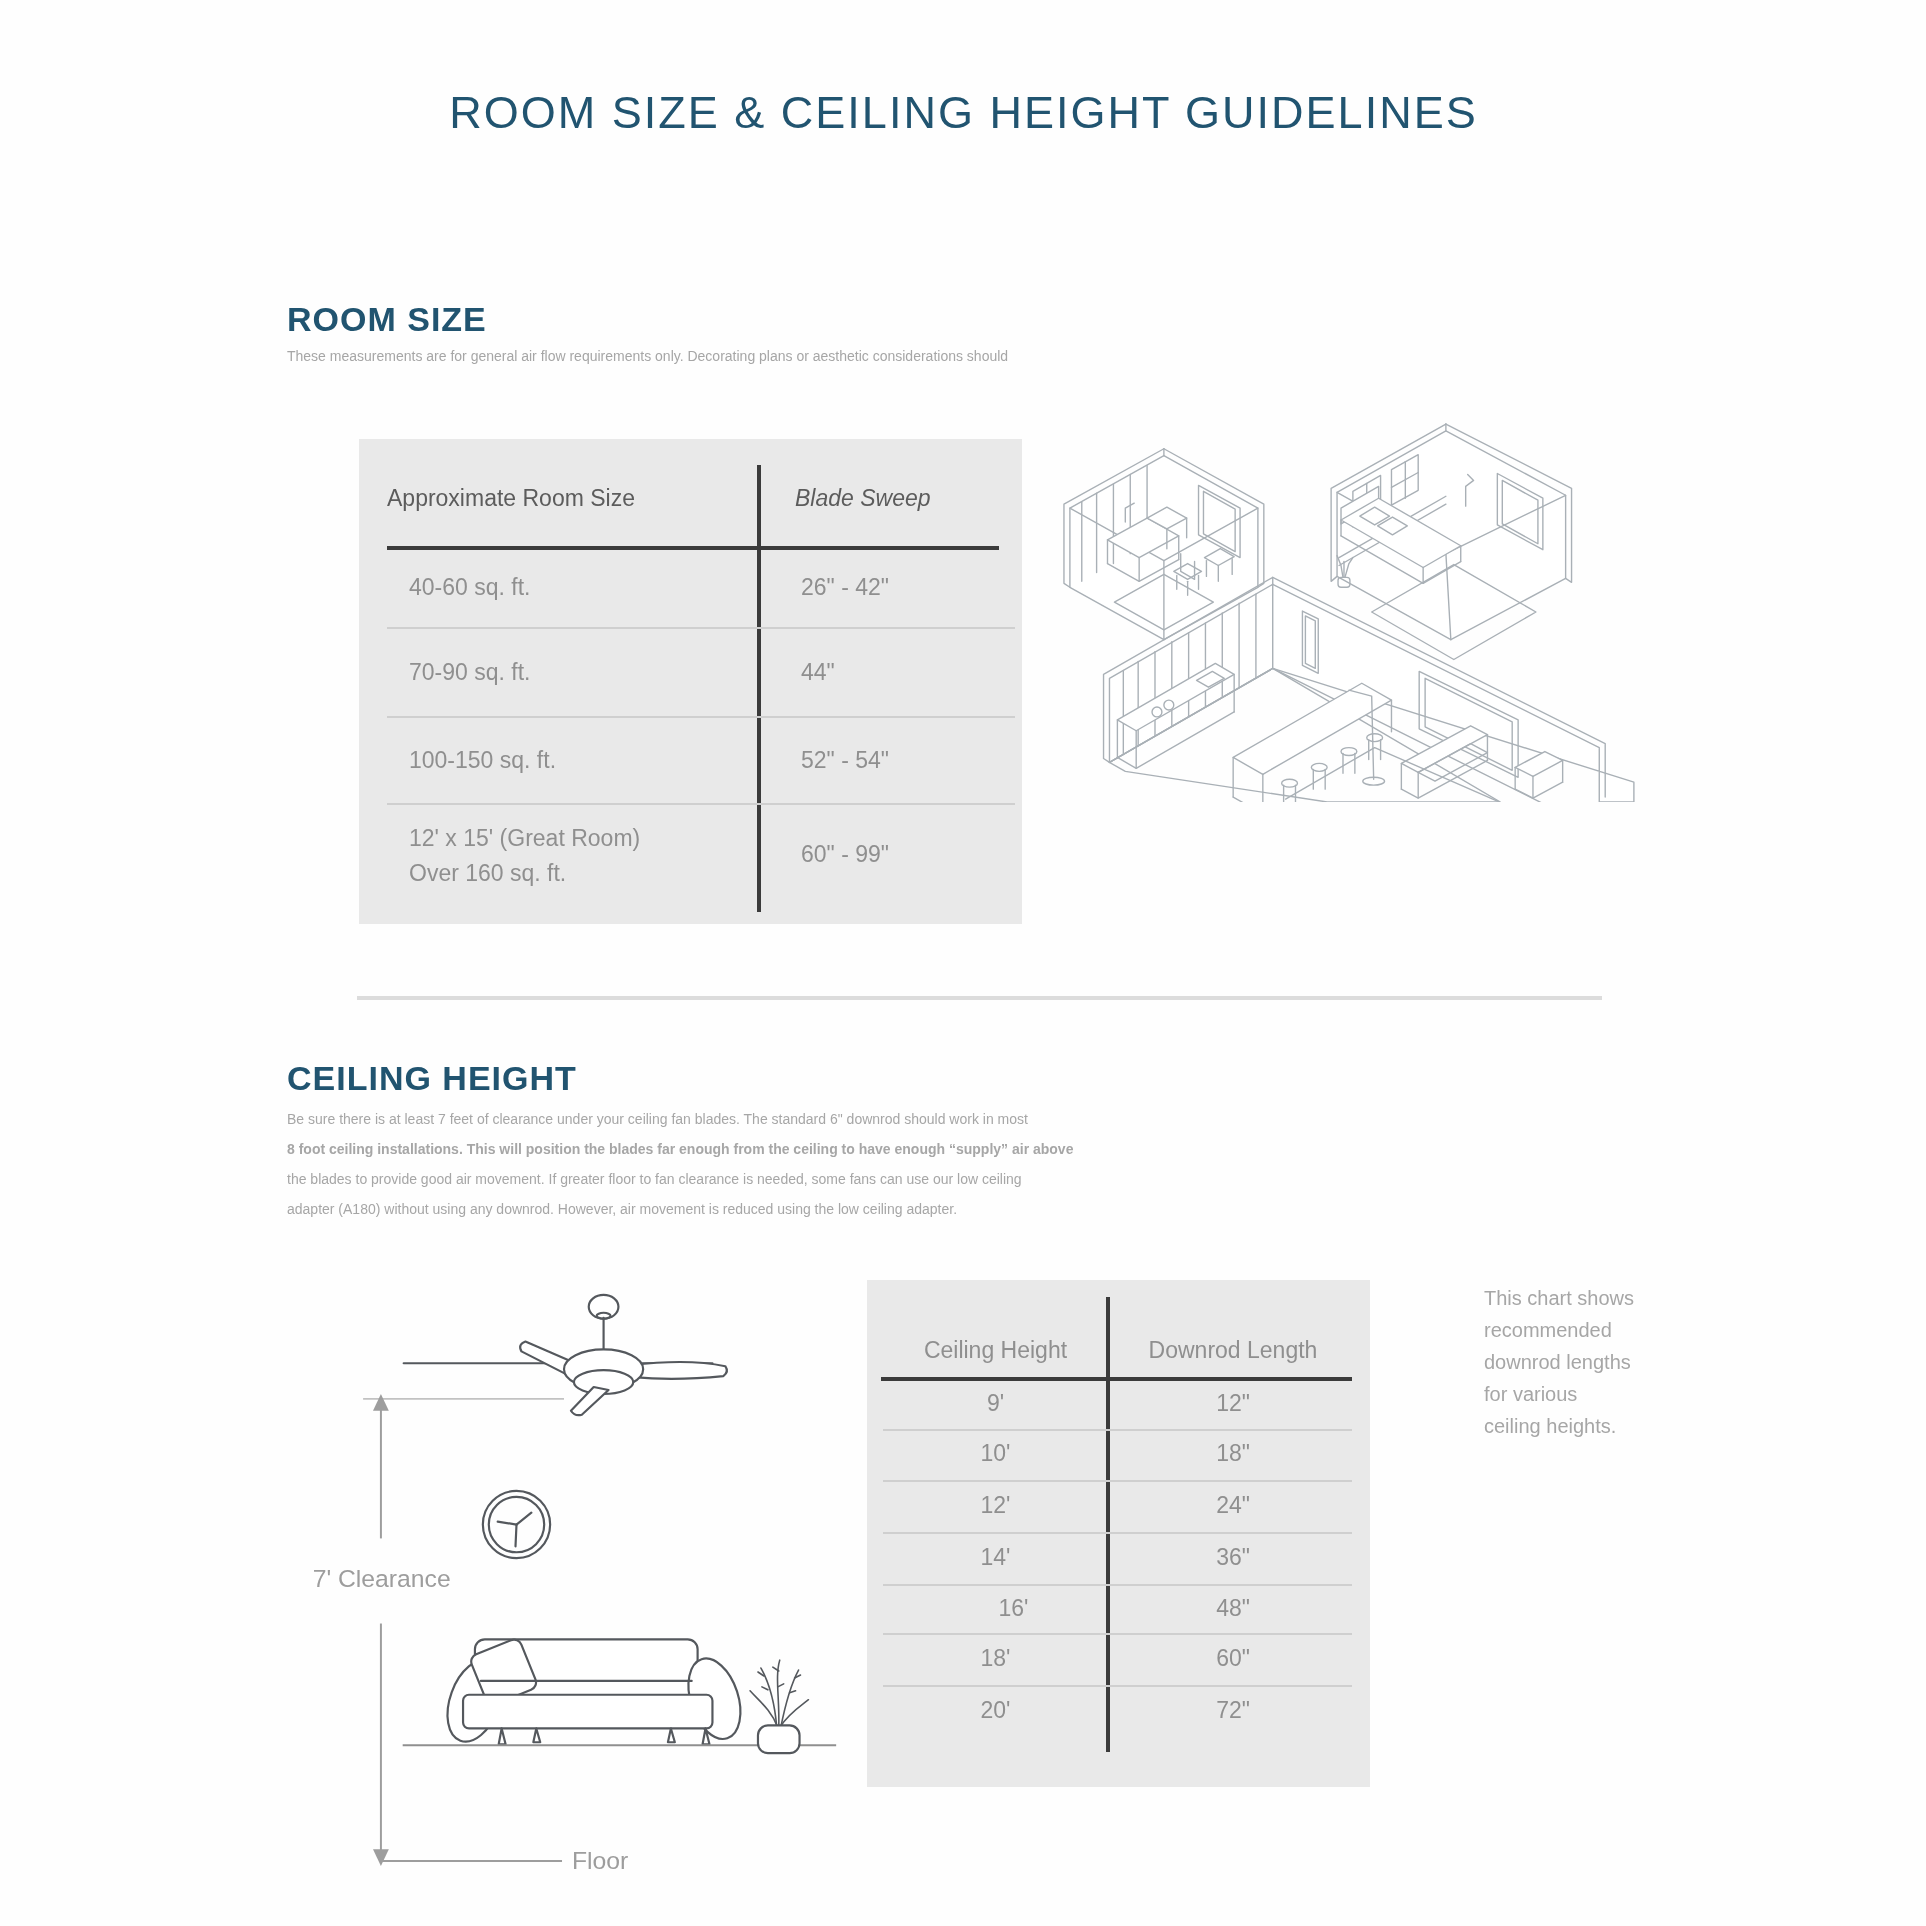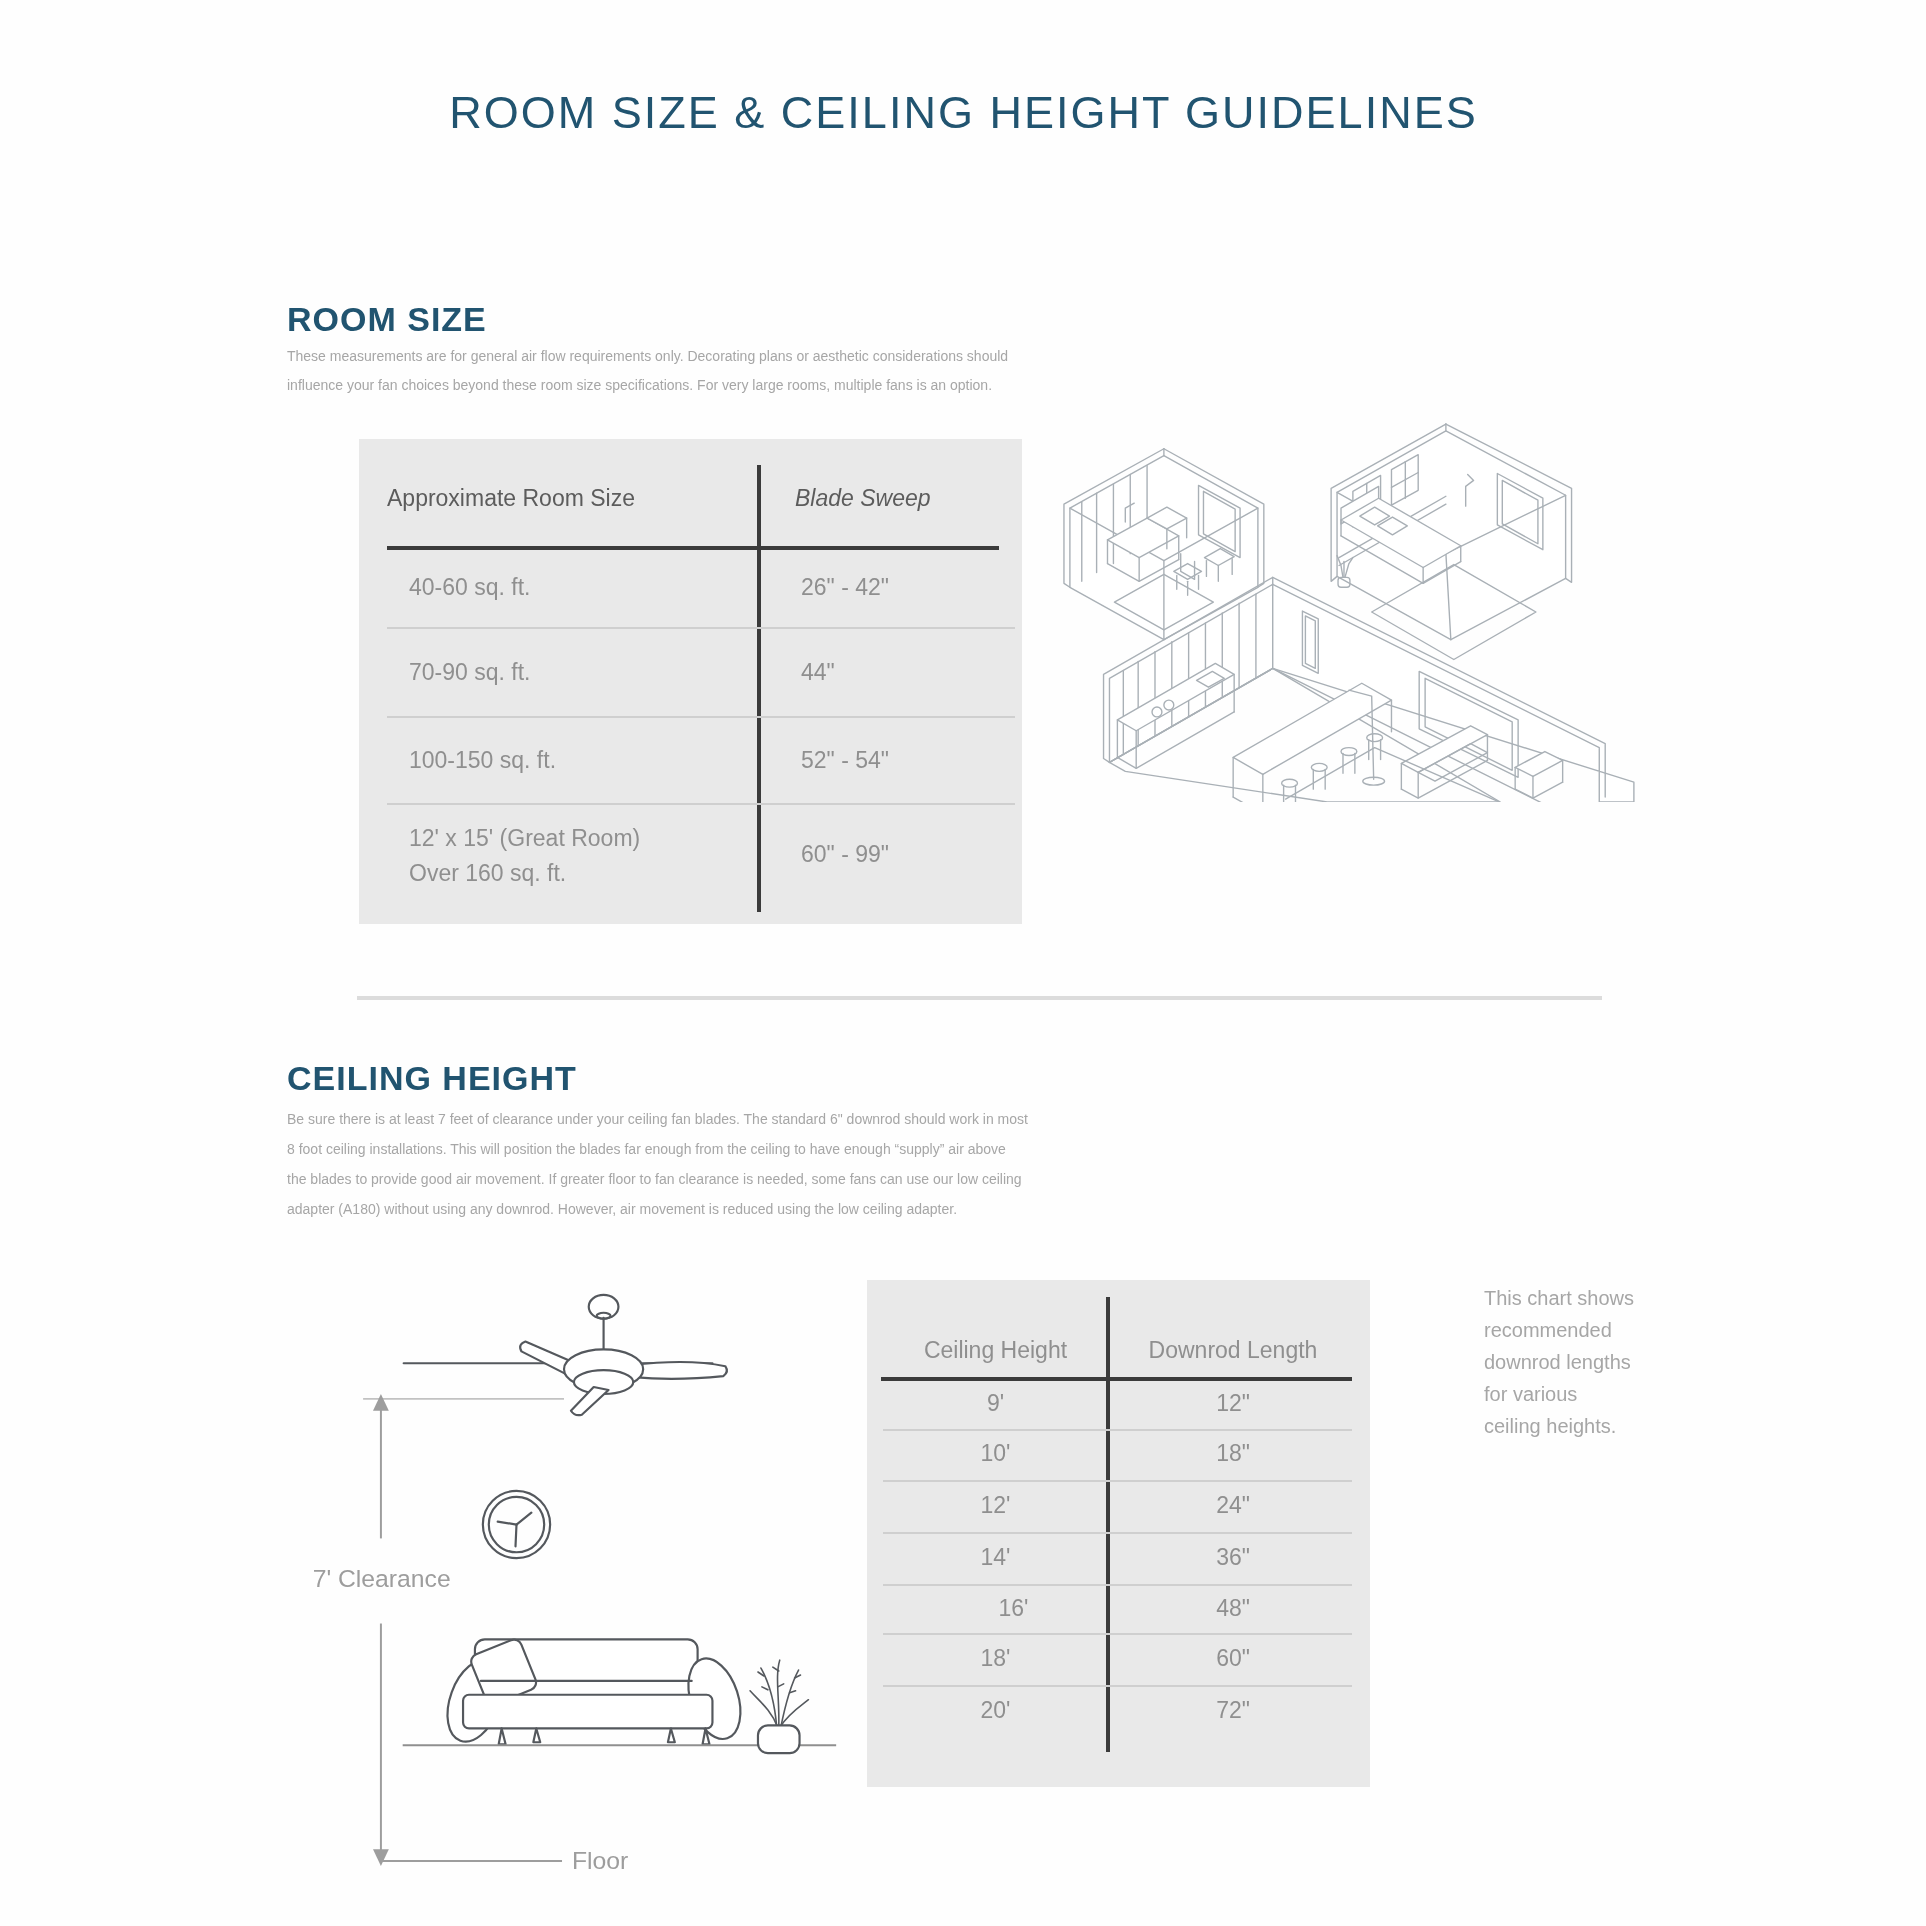--- a/index.html
+++ b/index.html
@@ -28,21 +28,20 @@
 </head>
 <body>
 
 <div class="page">
 
   <div class="abs page-title" style="top:87px;left:0;">ROOM SIZE &amp; CEILING HEIGHT GUIDELINES</div>
 
   <div class="abs sec-heading" style="left:287px;top:300px;">ROOM SIZE</div>
   <div class="abs" style="left:287px;top:348px;">
     <div class="body-line" style="margin-bottom:13px;">These measurements are for general air flow requirements only. Decorating plans or aesthetic considerations should</div>
-    <div class="body-line">influence your fan choices beyond these room size specifications. For very large rooms, multiple fans is an option.</div>
   </div>
 
   <div class="abs graybox" style="left:359px;top:439px;width:663px;height:485px;">
     <div class="abs t-header" style="left:28px;top:46px;">Approximate Room Size</div>
     <div class="abs t-header" style="left:436px;top:46px;font-style:italic;">Blade Sweep</div>
     <div class="abs rule-dark" style="left:28px;top:107px;width:612px;height:4px;"></div>
     <div class="abs rule-dark" style="left:398px;top:26px;width:4px;height:447px;"></div>
 
     <div>
       <div class="abs t-cell" style="left:50px;top:135px;">40-60 sq. ft.</div>
@@ -222,21 +221,21 @@
 
       <polyline class="iso" points="258,472 348,420 472,474"></polyline>
     </g>
   </svg>
 
   <div class="abs divider" style="left:357px;top:996px;width:1245px;height:4px;"></div>
 
   <div class="abs sec-heading" style="left:287px;top:1059px;">CEILING HEIGHT</div>
   <div class="abs" style="left:287px;top:1111px;">
     <div class="body-line" style="margin-bottom:14px;">Be sure there is at least 7 feet of clearance under your ceiling fan blades. The standard 6" downrod should work in most</div>
-    <div class="body-line" style="margin-bottom:14px;">8 foot ceiling installations. This will position the blades far enough from the ceiling to have enough “supply” air above</div>
+    <div class="body-line" style="margin-bottom:14px;font-weight:bold;">8 foot ceiling installations. This will position the blades far enough from the ceiling to have enough “supply” air above</div>
     <div class="body-line" style="margin-bottom:14px;">the blades to provide good air movement. If greater floor to fan clearance is needed, some fans can use our low ceiling</div>
     <div class="body-line">adapter (A180) without using any downrod. However, air movement is reduced using the low ceiling adapter.</div>
   </div>
 
   <svg class="abs" style="left:277px;top:1283px;" width="574" height="590" viewBox="0 0 580 596">
 
     <line class="dk" x1="128" y1="81" x2="440" y2="81"></line>
 
     <line x1="87" y1="117" x2="290" y2="117" stroke="#c2c2c2" stroke-width="2"></line>
 

